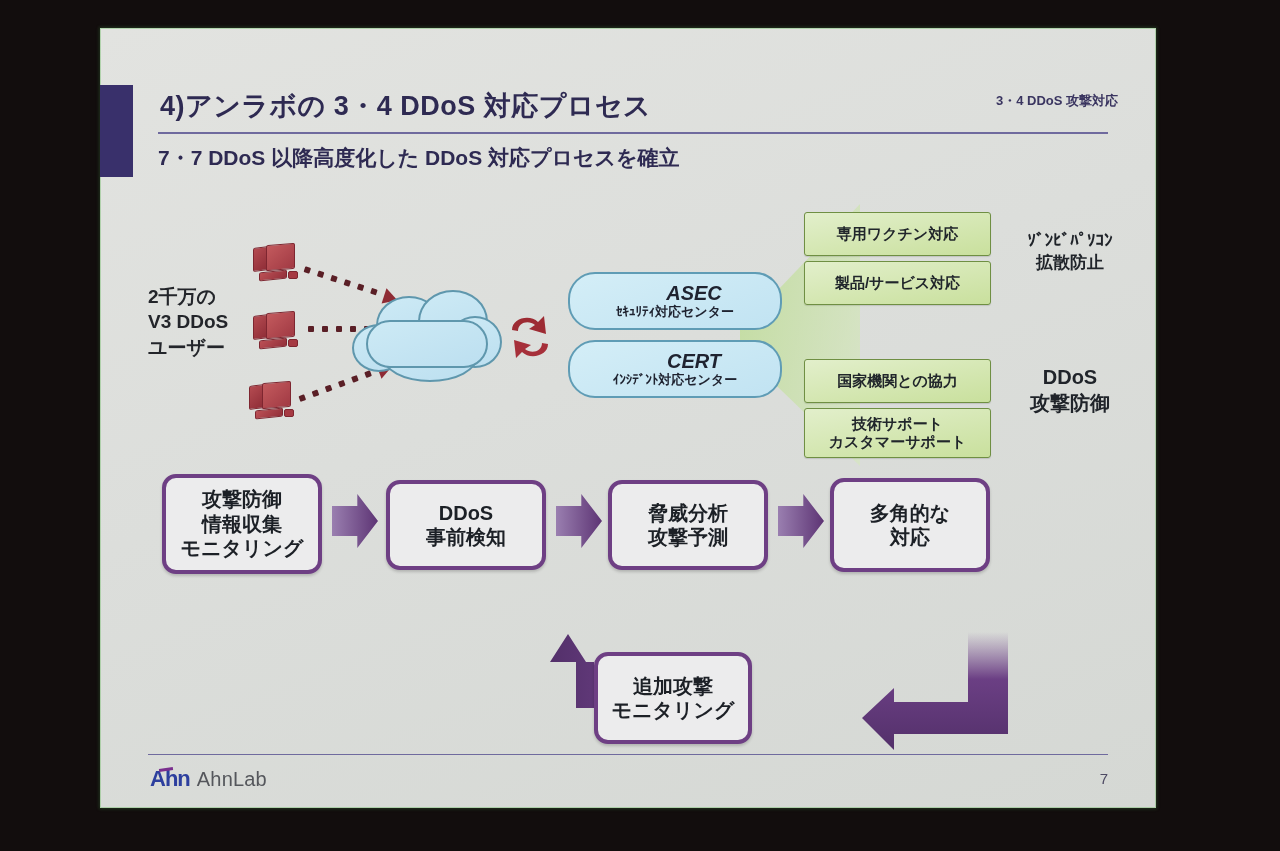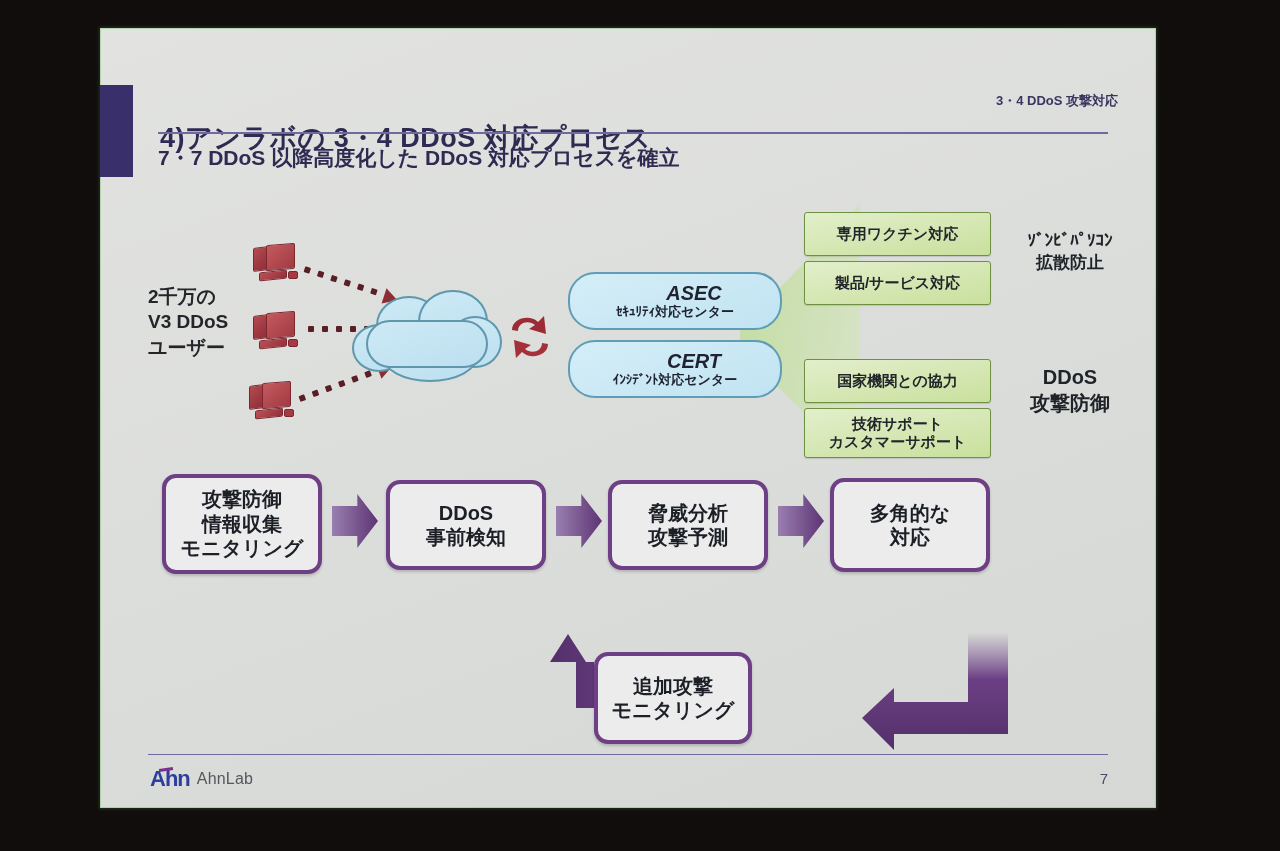--- a/index.html
+++ b/index.html
@@ -22,21 +22,21 @@
     pointer-events:none;
   }
   
   .accent-block{
     position:absolute;left:0px;top:57px;width:33px;height:92px;
     background:#39306b;
   }
   .title{
     position:absolute;left:60px;top:60px;
     font-size:27px;font-weight:bold;color:#2e2a52;
-    letter-spacing:.5px;white-space:nowrap;margin-top:32px;
+    letter-spacing:.5px;white-space:nowrap;
   }
   .title-right{
     position:absolute;right:38px;top:64px;
     font-size:13px;font-weight:bold;color:#3a3560;white-space:nowrap;
   }
   .rule{
     position:absolute;left:58px;top:104px;width:950px;height:2px;
     background:#6f6a9e;
   }
   .subtitle{
@@ -151,21 +151,21 @@
   .logo{position:absolute;left:50px;top:738px;display:flex;align-items:center;}
   .logo .mark{
     font-size:22px;font-weight:bold;color:#2d3f9e;letter-spacing:-1px;
     position:relative;
   }
   .logo .mark .bar{
     position:absolute;left:9px;top:2px;width:14px;height:3px;background:#7a2f8e;
     transform:rotate(-8deg);
   }
   .logo .name{
-    font-size:16px;color:#55575c;margin-left:7px;letter-spacing:.2px;
+    font-size:20px;color:#55575c;margin-left:7px;letter-spacing:.2px;
   }
   .pageno{
     position:absolute;right:48px;top:742px;font-size:15px;color:#4d4a63;
   }
 </style>
 </head>
 <body>
 
 <div id="slide">
 

